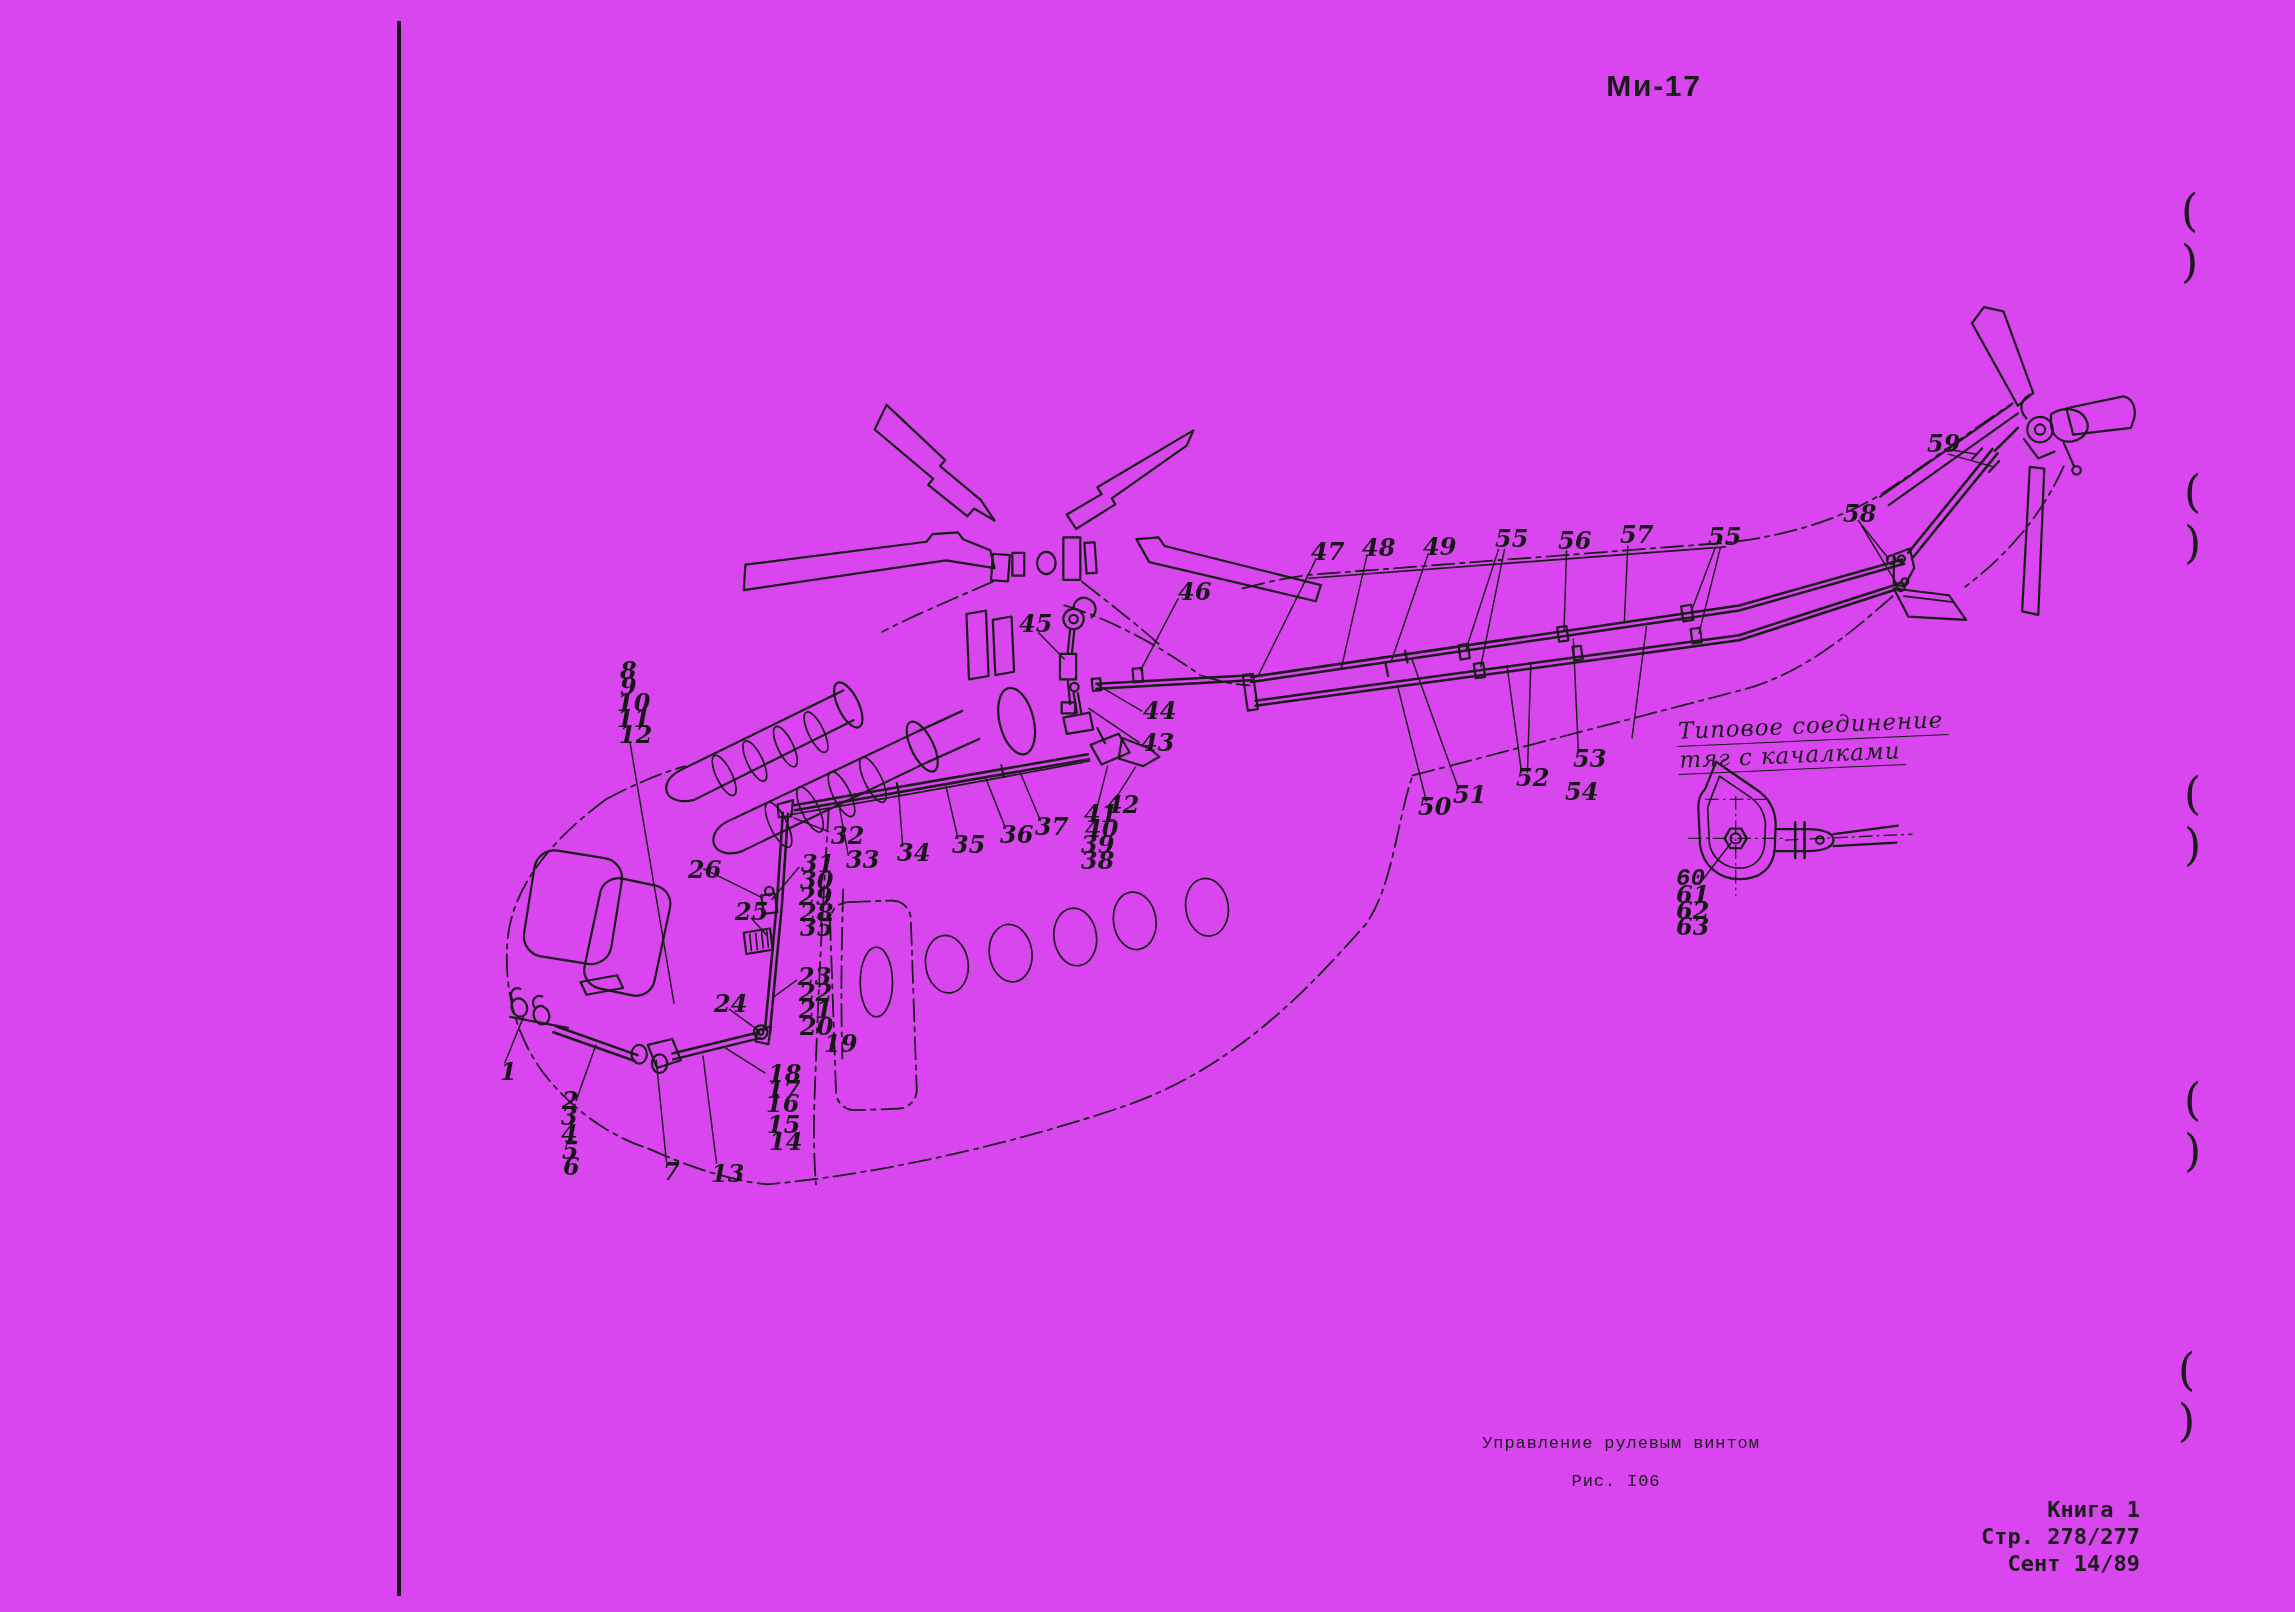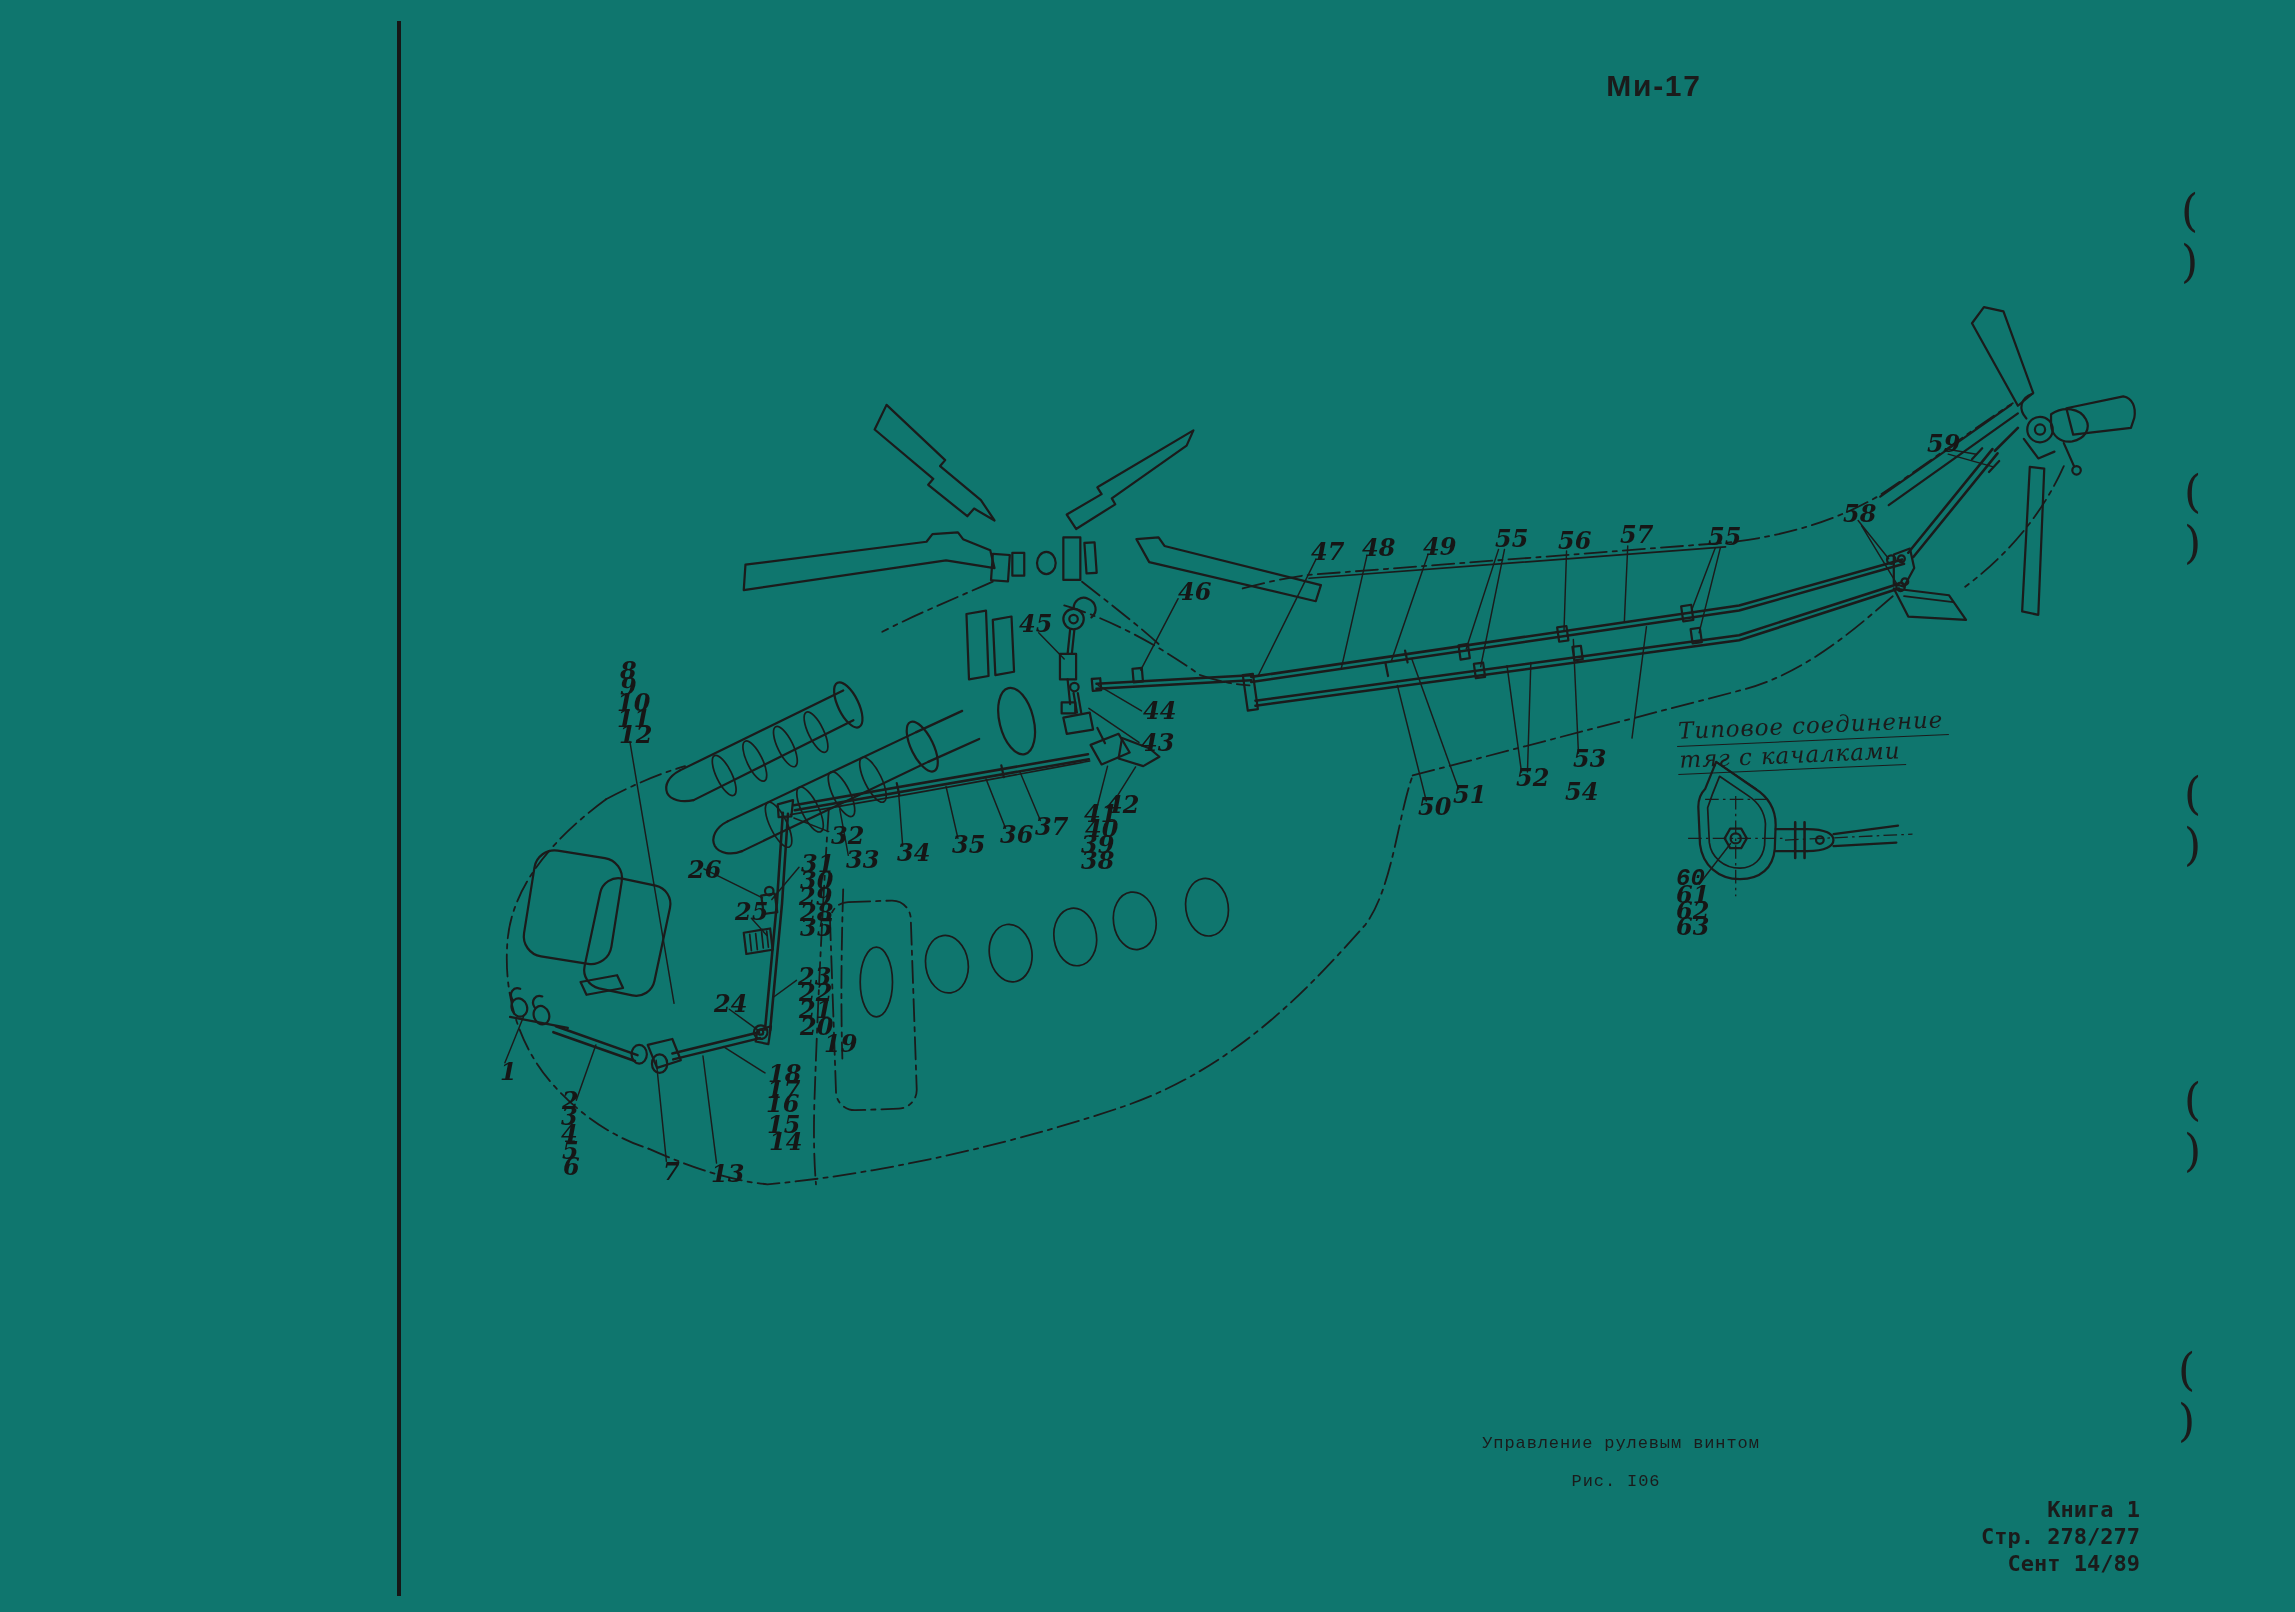--- a/index.html
+++ b/index.html
@@ -1,16 +1,16 @@
 <!DOCTYPE html>
 <html style="font-size:13.6px"><head>
 <meta charset="utf-8">
 <style>
   html,body{margin:0;padding:0;background:#e8e8e4;}
-  .page{position:relative;width:2295px;height:1613px;background:#0f766e;overflow:hidden;
+  .page{position:relative;width:2295px;height:1613px;background:#d946ef;overflow:hidden;
         font-family:"DejaVu Sans",sans-serif;color:#1b1b1b;}
   svg.art{position:absolute;left:0;top:0;}
   
   .sl{fill:none;stroke:#1b1b1b;stroke-width:2.6;stroke-linecap:round;stroke-linejoin:round;}
   .rod{fill:none;stroke:#1b1b1b;stroke-width:3;stroke-linecap:round;stroke-linejoin:round;}
   .thin{fill:none;stroke:#1b1b1b;stroke-width:2;stroke-linecap:round;stroke-linejoin:round;}
   .ph{fill:none;stroke:#1b1b1b;stroke-width:2.1;stroke-dasharray:26 7 5 7;stroke-linecap:round;}
   .cl{fill:none;stroke:#1b1b1b;stroke-width:1.5;stroke-dasharray:16 5 3 5;}
   .ld{fill:none;stroke:#1b1b1b;stroke-width:1.7;stroke-linecap:round;}
   

